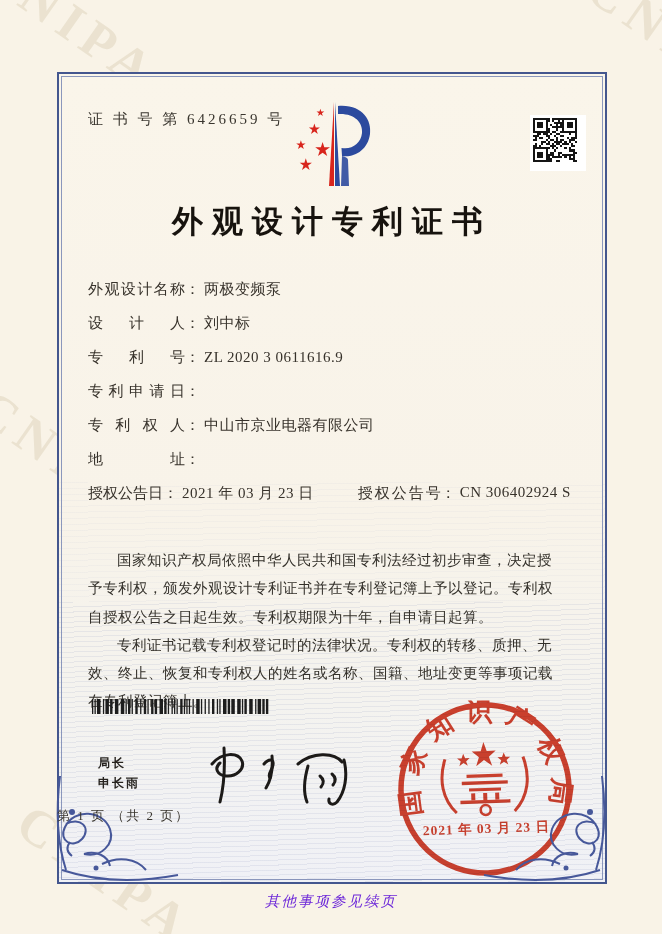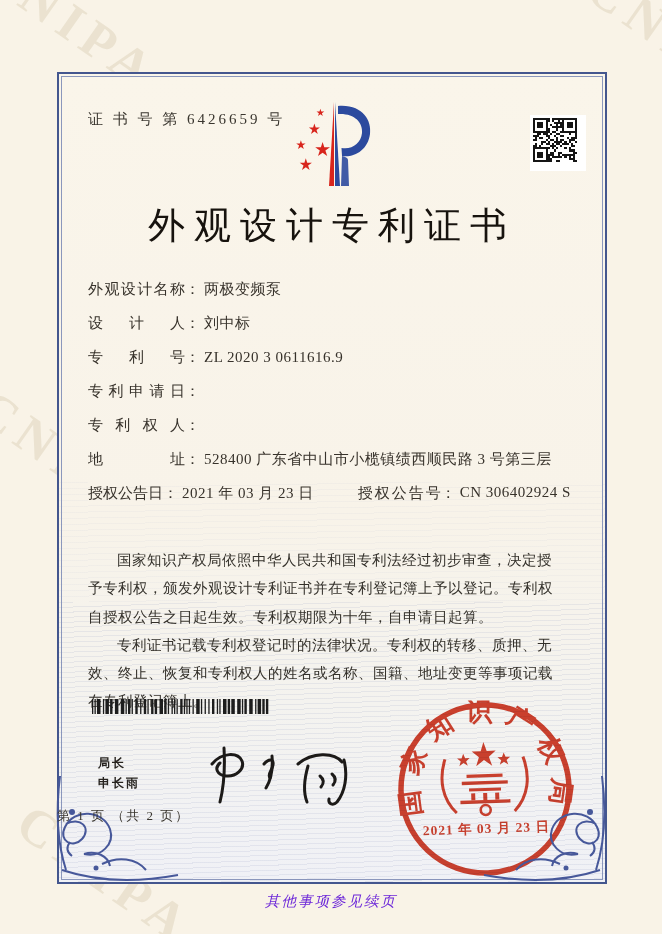--- a/index.html
+++ b/index.html
@@ -50,21 +50,21 @@
     pointer-events:none;
   }
   .cert-no{
     left:88px;top:110px;
     font-size:15px;letter-spacing:3px;color:#3a362f;
   }
   .logo{left:288px;top:94px;width:90px;height:100px;}
   .qr{left:530px;top:115px;width:50px;height:50px;background:#fff;padding:3px;}
   .title{
     left:57px;top:201px;width:550px;text-align:center;
-    font-size:37px;font-weight:normal;letter-spacing:9px;color:#17130e;
+    font-size:31px;font-weight:bold;letter-spacing:9px;color:#17130e;
   }
   .fields{
     left:88px;top:280px;width:475px;
     display:flex;flex-direction:column;gap:15px;
     font-size:15px;color:#37322b;
   }
   .field-row{display:flex;align-items:baseline;white-space:nowrap;}
   .flabel{
     display:inline-block;width:97px;
     text-align:justify;text-align-last:justify;text-justify:inter-character;
@@ -309,25 +309,25 @@
       <span class="fcolon">：</span>
       <span class="fvalue">ZL 2020 3 0611616.9</span>
   </div>
   <div class="field-row">
     <span class="flabel">专利申请日</span>
       <span class="fcolon">：</span>
   </div>
   <div class="field-row">
     <span class="flabel">专 利 权 人</span>
       <span class="fcolon">：</span>
+      <span class="fvalue">中山市京业电器有限公司</span>
   </div>
   <div class="field-row">
     <span class="flabel">地 址</span>
       <span class="fcolon">：</span>
-      <span class="fvalue">528400 广东省中山市小榄镇绩西顺民路 3 号第三层</span>
   </div>
   <div class="field-row">
     <span class="flabel">授权公告日</span>
       <span class="fcolon">：</span>
       <span class="fvalue">2021 年 03 月 23 日</span>
     <span class="grant-pair2">
       <span class="flabel">授权公告号</span>
         <span class="fcolon">：</span>
         <span class="fvalue">CN 306402924 S</span>
     </span>

